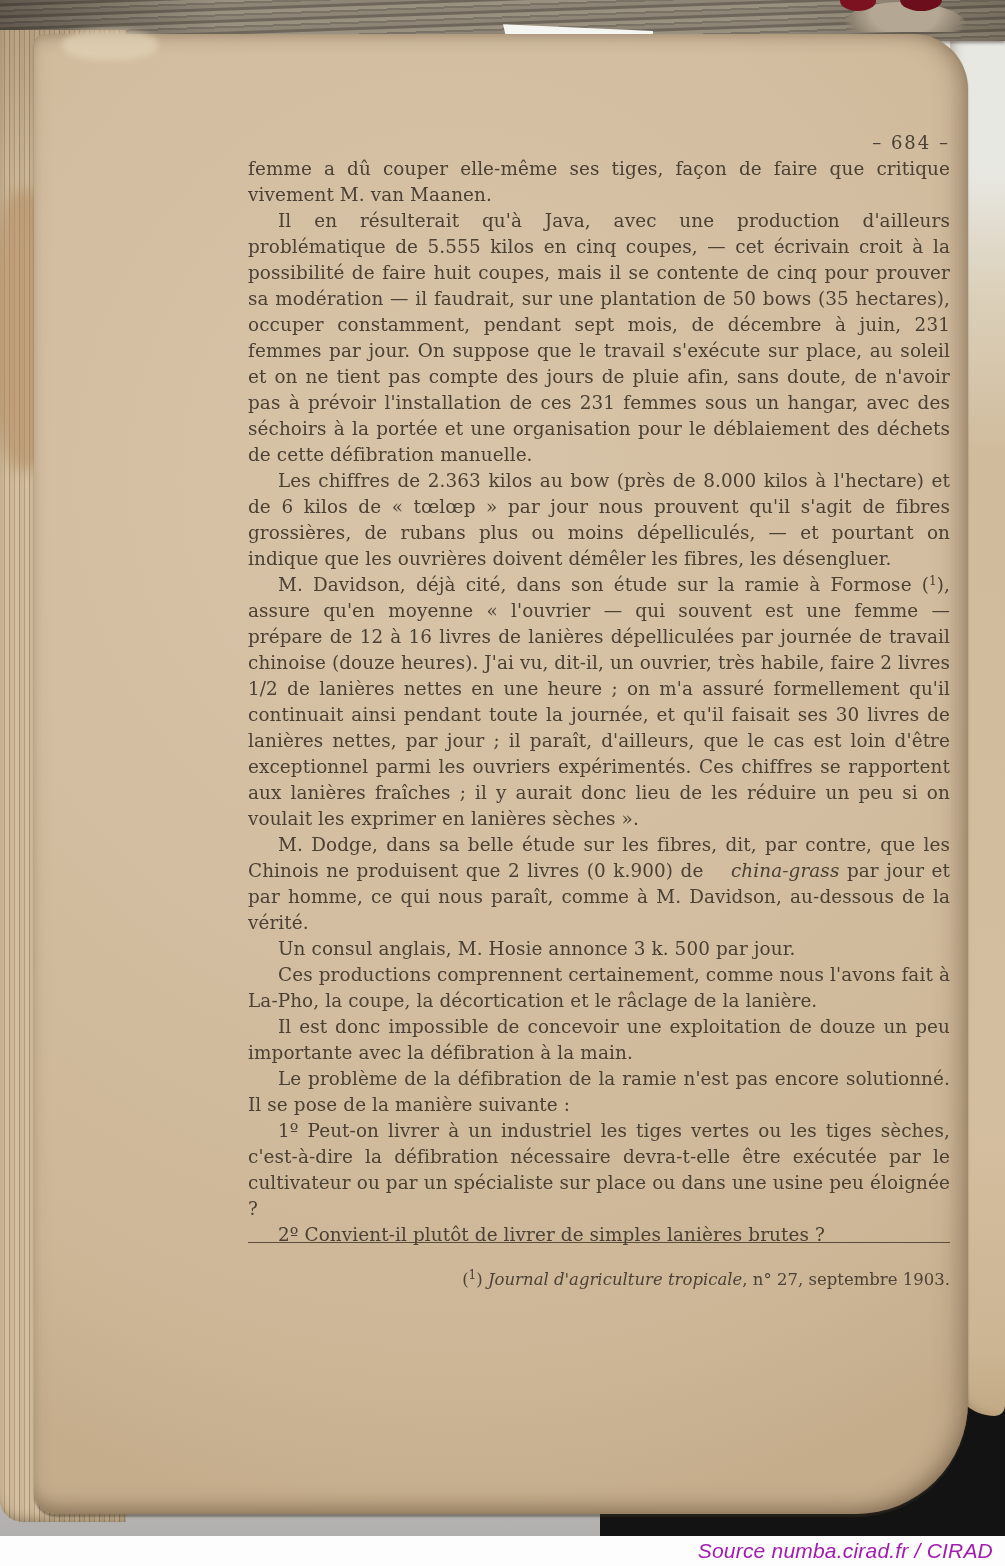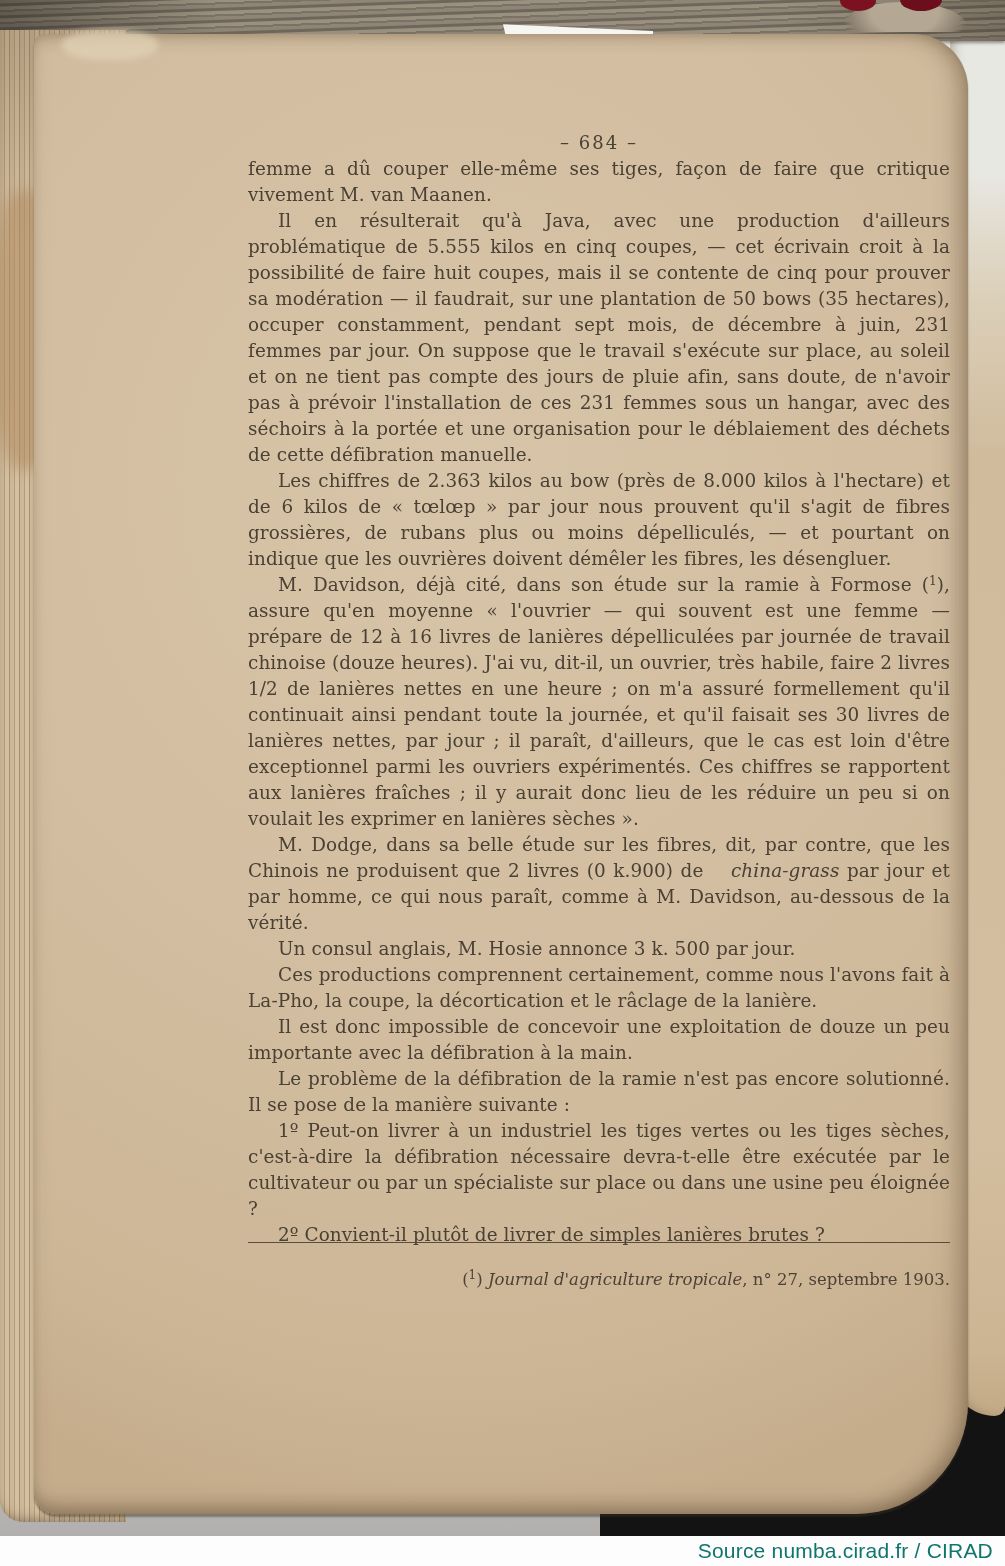--- a/index.html
+++ b/index.html
@@ -7,21 +7,21 @@
   .scene{
     position:relative;width:1005px;height:1566px;margin:0 auto;
     background:#e8e8e3;overflow:hidden;
   }
   
   .footer-bar{
     position:absolute;left:0;bottom:0;width:1005px;height:30px;
     background:#fdfdfd;z-index:10;display:flex;align-items:center;justify-content:flex-end;
   }
   .source-text{
-    color:#0f766e;font-size:21px;padding-right:12px;letter-spacing:.2px;
+    color:#a21caf;font-size:21px;padding-right:12px;letter-spacing:.2px;font-style:italic;
   }
   
   .gray-strip{
     position:absolute;left:0;top:1500px;width:1005px;height:40px;z-index:1;
     background:linear-gradient(180deg,#9e978a 0 3px,#b5b4b2 6px,#b0afad 100%);
   }
   
   .black-a{position:absolute;left:600px;top:1455px;width:405px;height:86px;background:#131313;z-index:2;transform:skewY(-1deg);}
   .black-b{position:absolute;left:845px;top:1390px;width:160px;height:150px;background:#131313;border-top-left-radius:80px;z-index:2;}
   
@@ -78,21 +78,21 @@
   .page-chip{
     position:absolute;left:28px;top:-4px;width:96px;height:30px;
     background:#e3d4b7;opacity:.7;filter:blur(3px);border-radius:45%;
   }
   
   .content{
     position:absolute;left:214px;top:96px;width:702px;
     font-family:"DejaVu Serif",serif;font-size:18.4px;line-height:26px;
     color:#4a4034;text-align:justify;letter-spacing:.1px;
   }
-  .folio{text-align:center;font-size:18px;margin:0 0 24px 0;letter-spacing:2px;}
+  .folio{text-align:right;font-size:18px;margin:0 0 24px 0;letter-spacing:2px;}
   .content p{margin:0;text-indent:30px;}
   .content p.noindent{text-indent:0;}
   .content i{font-style:italic;margin-left:20px;}
   .sup{font-size:12px;vertical-align:6px;line-height:0;}
   .footnote-block{
     position:absolute;left:214px;top:1208px;width:702px;
     font-family:"DejaVu Serif",serif;color:#4c4236;
   }
   .fn-rule{border-top:1.5px solid rgba(70,58,44,.85);width:100%;height:0;margin:0 0 26px 0;}
   .fn-text{font-size:16.5px;line-height:22px;text-indent:32px;text-align:right;}

